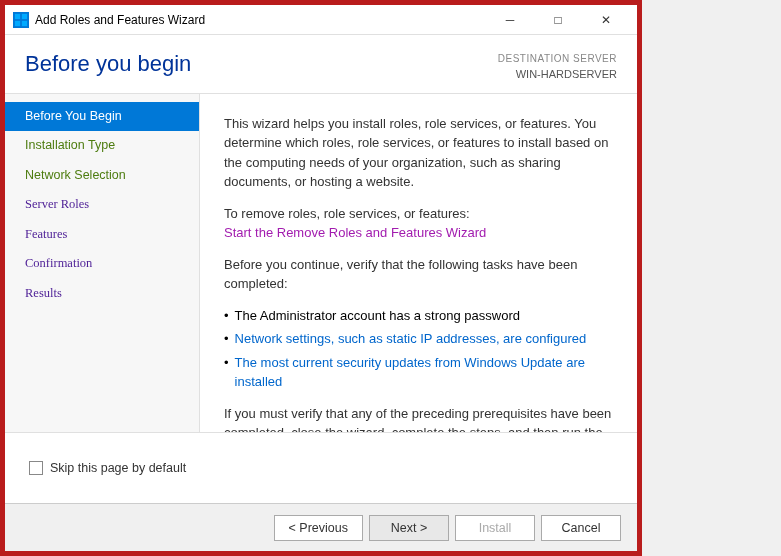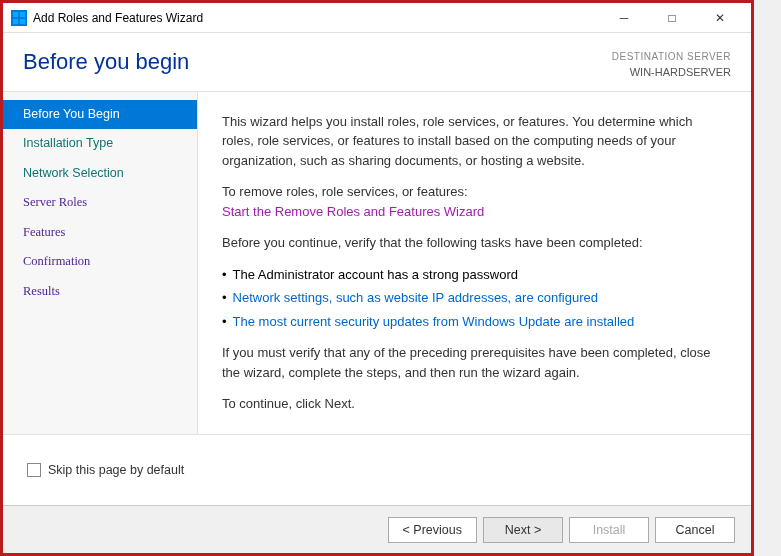--- a/index.html
+++ b/index.html
@@ -5,26 +5,26 @@
     * { margin: 0; padding: 0; box-sizing: border-box; }
     body {
       font-family: 'Segoe UI', Tahoma, Geneva, Verdana, sans-serif;
       font-size: 13px;
       background: #f0f0f0;
       width: 781px;
       height: 556px;
       overflow: hidden;
     }
     .window {
-      width: 754px;
+      width: 642px;
       height: 556px;
       background: #fff;
       display: flex;
       flex-direction: column;
-      border: 3px solid #b91c1c;
+      border: 5px solid #b91c1c;
     }
     .title-bar {
       background: #fff;
       height: 30px;
       display: flex;
       align-items: center;
       padding: 0 8px;
       border-bottom: 1px solid #e0e0e0;
       flex-shrink: 0;
     }
@@ -104,21 +104,21 @@
       width: 195px;
       background: #f7f7f7;
       border-right: 1px solid #e0e0e0;
       padding: 8px 0;
       flex-shrink: 0;
     }
     .sidebar-item {
       padding: 6px 12px 6px 20px;
       cursor: pointer;
       font-size: 12.5px;
-      color: #0f766e;
+      color: #4d7c0f;
       line-height: 1.4;
     }
     .sidebar-item.active {
       background: #0078d7;
       color: #fff;
     }
     .sidebar-item.disabled {
       color: #4c1d95;
       cursor: default;
       font-family: Liberation Serif, serif;
@@ -279,21 +279,21 @@
 
         <p>Before you continue, verify that the following tasks have been completed:</p>
 
         <div class="bullet-list">
           <div class="bullet-item">
             <span class="bullet-dot">•</span>
             <span>The Administrator account has a strong password</span>
           </div>
           <div class="bullet-item">
             <span class="bullet-dot">•</span>
-            <span class="bullet-text-blue">Network settings, such as website IP addresses, are configured</span>
+            <span class="bullet-text-blue">Network settings, such as static IP addresses, are configured</span>
           </div>
           <div class="bullet-item">
             <span class="bullet-dot">•</span>
             <span class="bullet-text-blue">The most current security updates from Windows Update are installed</span>
           </div>
         </div>
 
         <p>If you must verify that any of the preceding prerequisites have been completed, close the wizard, complete the steps, and then run the wizard again.</p>
 
         <p>To continue, click Next.</p>

